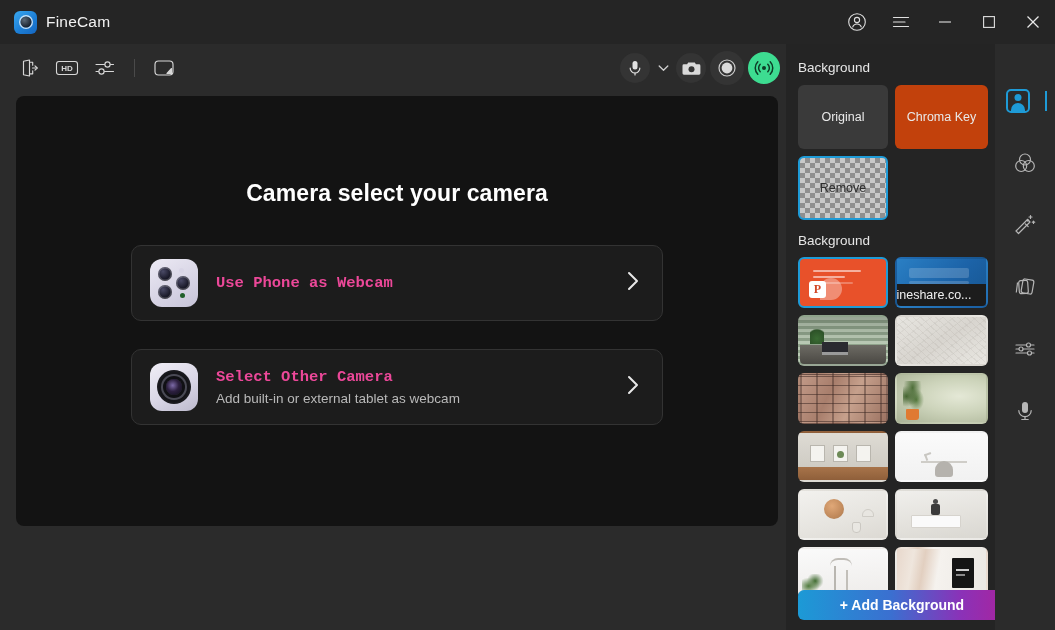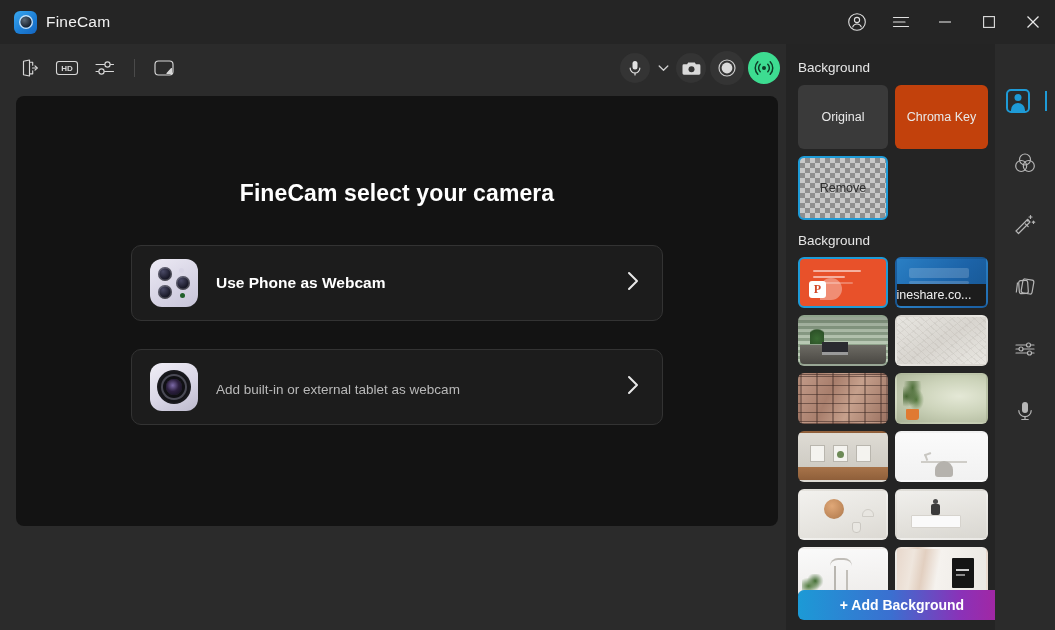--- a/index.html
+++ b/index.html
@@ -71,21 +71,21 @@
     color: #ffffff; font-size: 23px; font-weight: bold; margin-top: 84px; letter-spacing: .1px;
   }
   .opt-card {
     width: 532px; height: 76px; margin-top: 0;
     background: #1c1c1c; border: 1px solid #333333; border-radius: 10px;
     display: flex; align-items: center; padding: 0 16px 0 18px;
   }
   .opt-card + .opt-card { margin-top: 28px; }
   .opt-icon { width: 48px; height: 48px; border-radius: 12px; flex: none; position: relative; }
   .opt-text { margin-left: 18px; flex: 1; }
-  .opt-title { color: #ffffff; font-size: 15.5px; font-weight: bold; }
+  .opt-title { color: #ec4899; font-size: 15.5px; font-weight: bold; font-family: Liberation Mono, monospace; }
   .opt-sub { color: #b9b9b9; font-size: 13.5px; margin-top: 5px; }
   .opt-arrow { color: #e8e8e8; flex: none; margin-right: 4px; }
 
   
   .ico-phone { background: linear-gradient(150deg,#eceaf4 0%,#d6d3e4 60%,#c7c4d8 100%); }
   .lens { position: absolute; border-radius: 50%;
           background: radial-gradient(circle at 36% 32%, #4a4a66 0%, #1c1c2c 55%, #0a0a12 100%);
           box-shadow: inset 0 0 0 1.5px rgba(255,255,255,.22); }
   .ico-phone .l1 { width: 14px; height: 14px; left: 8px;  top: 8px; }
   .ico-phone .l2 { width: 14px; height: 14px; left: 8px;  top: 26px; }
@@ -467,21 +467,21 @@
           <path d="M6.2 6.2a5.4 5.4 0 0 0 0 7.6"></path>
           <path d="M13.8 6.2a5.4 5.4 0 0 1 0 7.6"></path>
           <path d="M3.8 3.8a8.8 8.8 0 0 0 0 12.4"></path>
           <path d="M16.2 3.8a8.8 8.8 0 0 1 0 12.4"></path>
         </svg>
       </div>
     </div>
   </div>
 
   <div class="preview">
-    <div class="preview-title">FineCam select your camera</div>
+    <div class="preview-title">Camera select your camera</div>
 
     <div style="margin-top:38px;">
       <div class="opt-card">
         <div class="opt-icon ico-phone">
           <span class="lens l1"></span>
             <span class="lens l2"></span>
             <span class="lens l3"></span>
           <span class="flash"></span>
             <span class="sensor"></span>
         </div>
@@ -491,20 +491,21 @@
         <div class="opt-arrow">
           <svg width="18" height="26" viewBox="0 0 18 26" fill="none" stroke="#e8e8e8" stroke-width="2" stroke-linecap="round" stroke-linejoin="round">
             <path d="M5 5 13 13 5 21"></path>
           </svg>
         </div>
       </div>
 
       <div class="opt-card">
         <div class="opt-icon ico-lens"></div>
         <div class="opt-text">
+          <div class="opt-title">Select Other Camera</div>
           <div class="opt-sub">Add built-in or external tablet as webcam</div>
         </div>
         <div class="opt-arrow">
           <svg width="18" height="26" viewBox="0 0 18 26" fill="none" stroke="#e8e8e8" stroke-width="2" stroke-linecap="round" stroke-linejoin="round">
             <path d="M5 5 13 13 5 21"></path>
           </svg>
         </div>
       </div>
     </div>
   </div>

